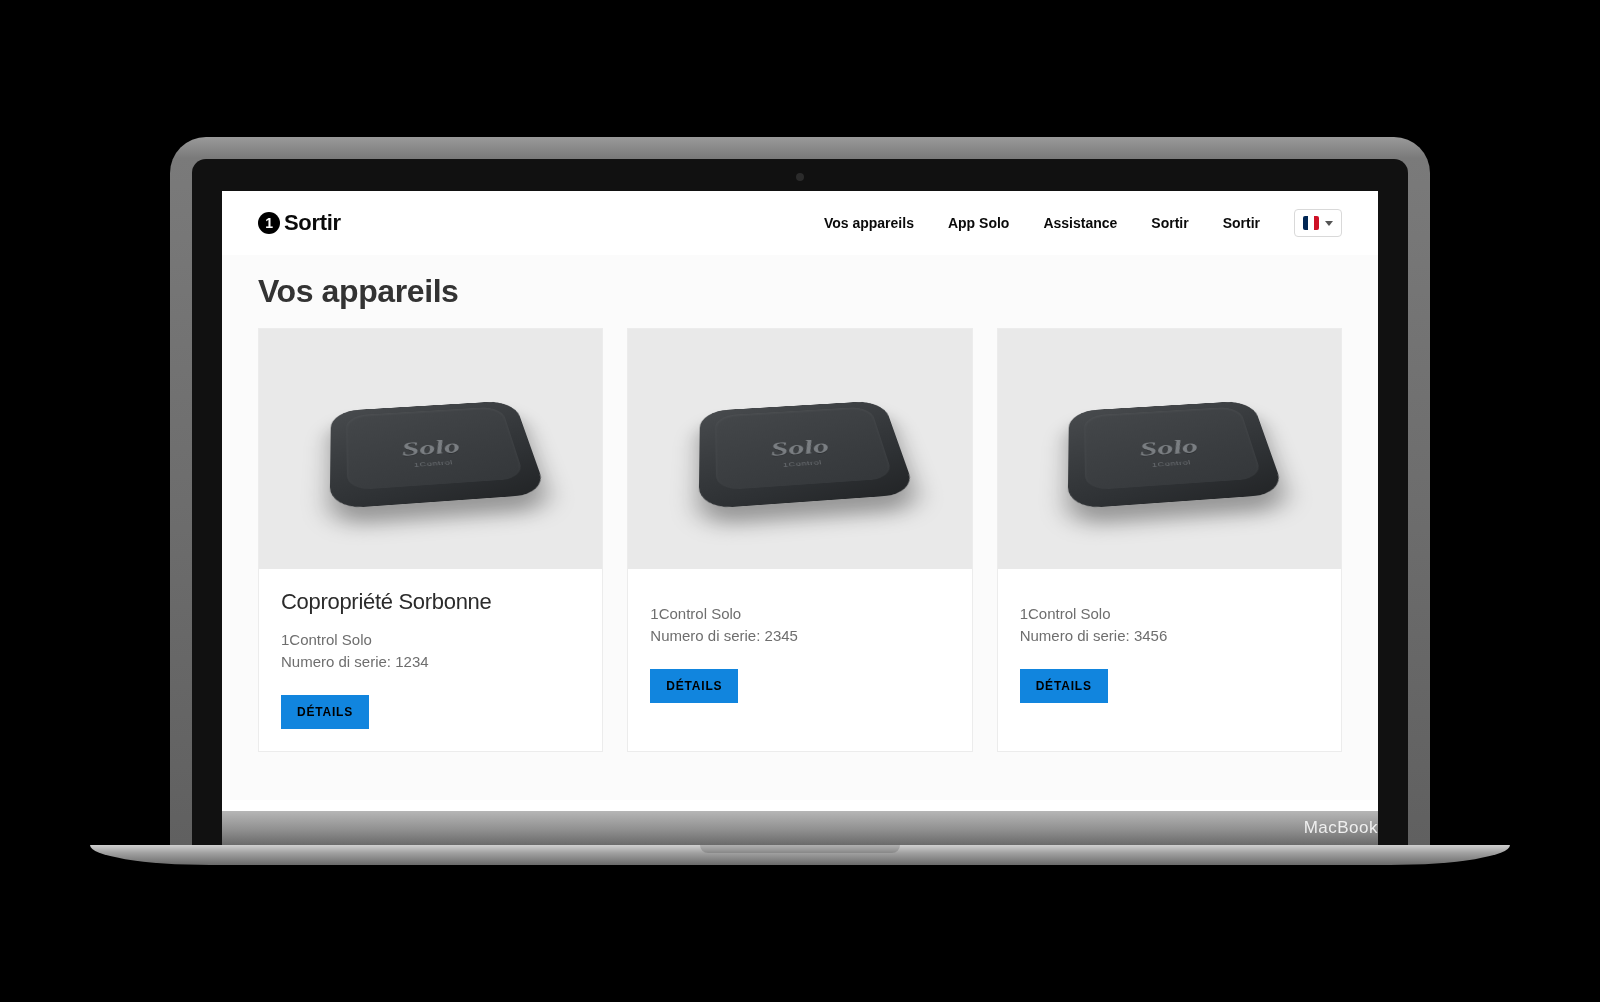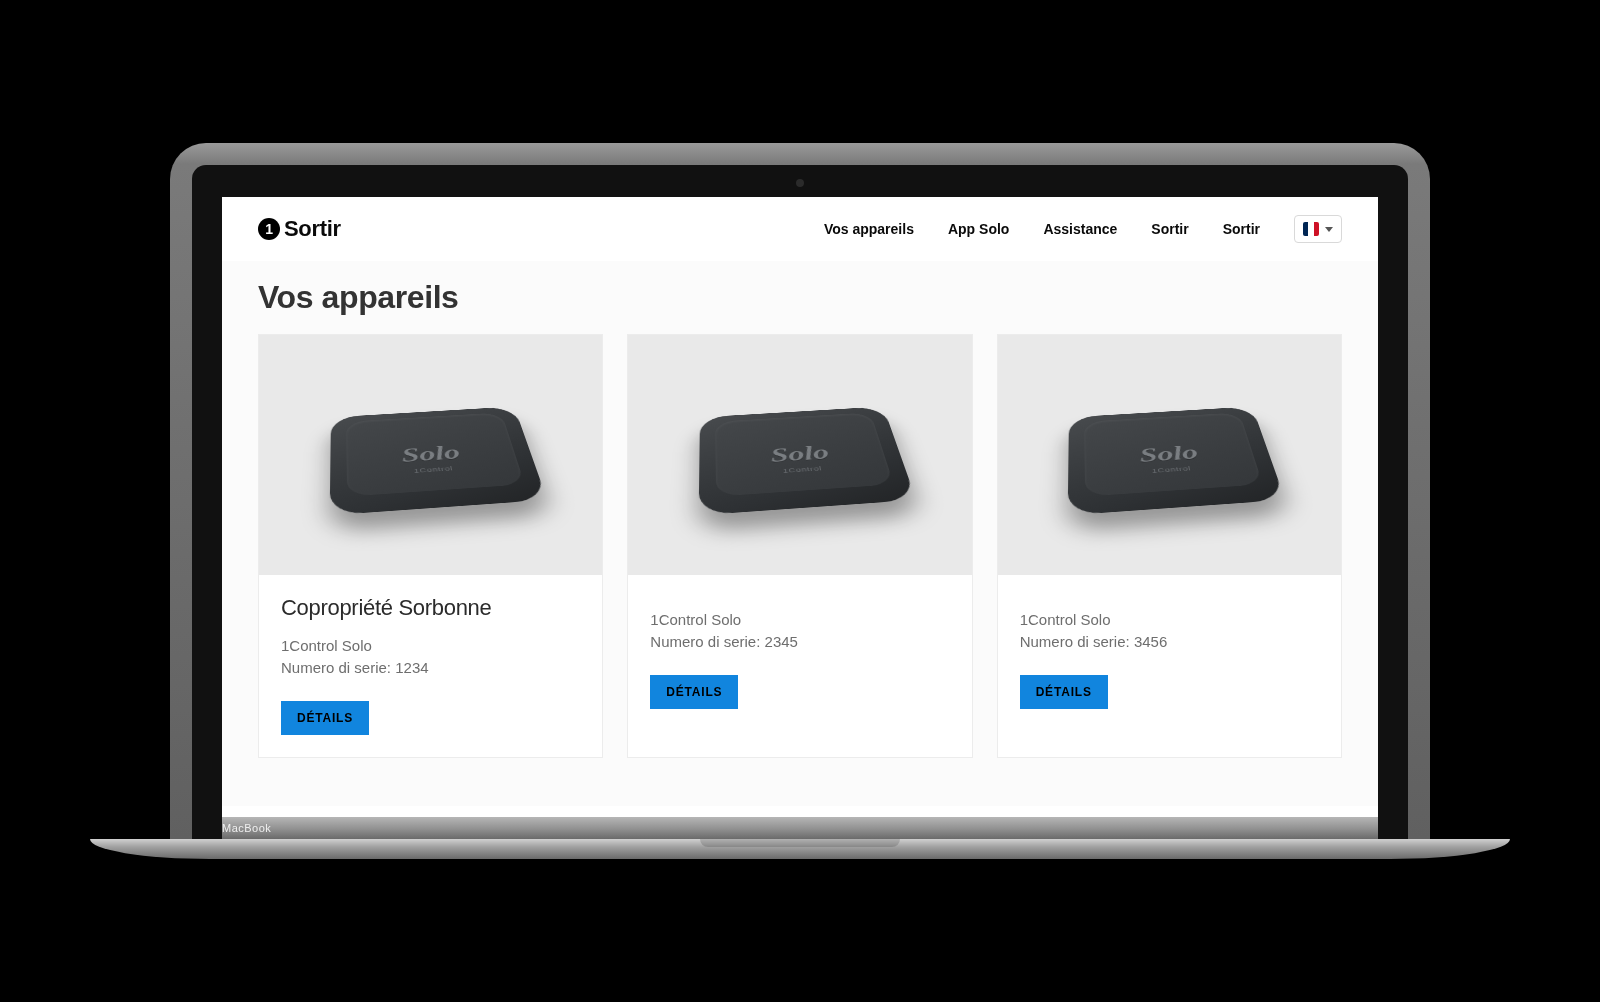--- a/index.html
+++ b/index.html
@@ -39,27 +39,27 @@
       border-radius: 50%;
       background: #2b2b2b;
     }
     .screen {
       background: #fff;
       min-height: 620px;
       overflow: hidden;
     }
     .laptop-bottom {
       background: linear-gradient(180deg, #b6b6b6 0%, #909090 55%, #6a6a6a 100%);
-      height: 22px;
-      position: relative;
-      display: flex;
-      align-items: center;
-      justify-content: flex-start;
+      height: 34px;
+      position: relative;
+      display: flex;
+      align-items: center;
+      justify-content: flex-end;
       color: #efefef;
-      font-size: 11px;
+      font-size: 17px;
       letter-spacing: 0.5px;
     }
     .laptop-base {
       background: linear-gradient(180deg, #d0d0d0 0%, #a0a0a0 40%, #6a6a6a 100%);
       height: 20px;
       width: 1420px;
       margin-left: -80px;
       border-radius: 0 0 120px 120px / 0 0 20px 20px;
       position: relative;
     }

